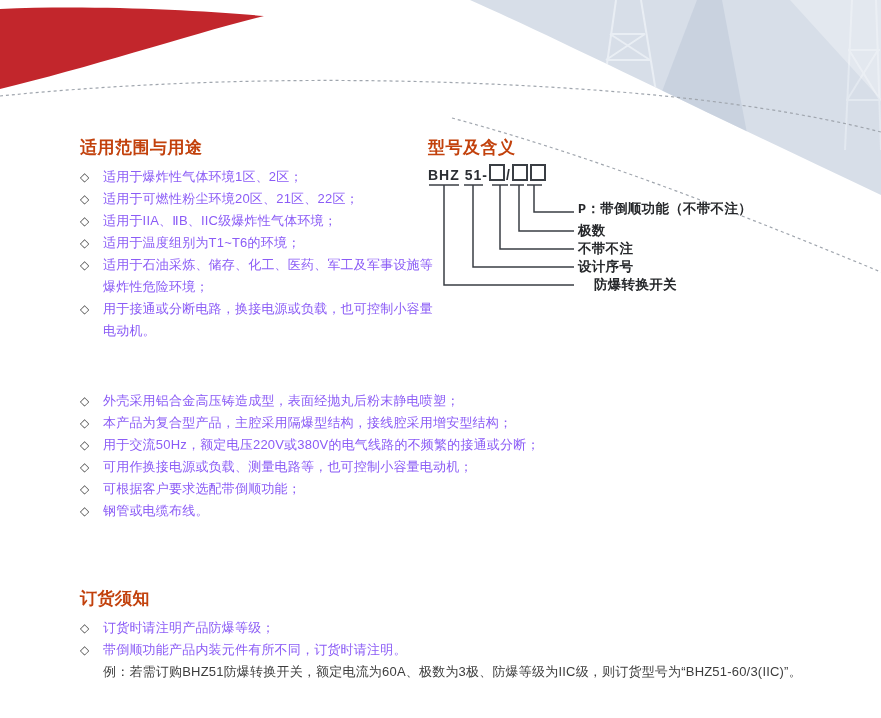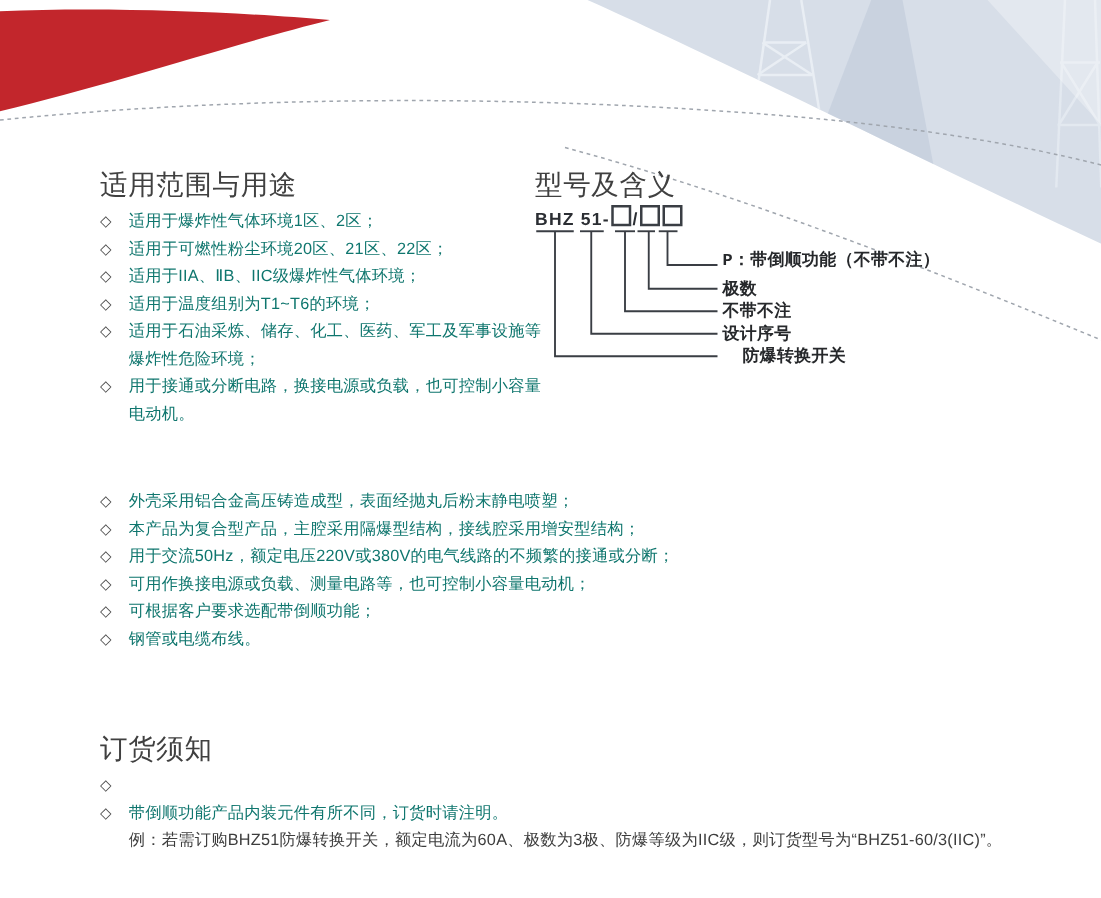--- a/index.html
+++ b/index.html
@@ -4,25 +4,25 @@
 <style>
   html,body{margin:0;padding:0;}
   body{font-family:"Liberation Sans","DejaVu Sans",sans-serif;background:#fff;}
   .page{position:relative;width:881px;height:718px;background:#ffffff;overflow:hidden;}
 
   
   .decor{position:absolute;left:0;top:0;width:881px;height:300px;pointer-events:none;}
 
   
   .section{position:absolute;}
-  .sec-title{font-size:22px;font-weight:normal;color:#404040;line-height:24px;letter-spacing:0.5px;}
+  .sec-title{font-size:17px;font-weight:bold;color:#c2410c;line-height:24px;letter-spacing:0.5px;}
   .bullets{margin-top:6px;}
   .brow{display:flex;align-items:flex-start;}
   .diamond{flex:none;width:23px;font-size:12px;color:#4a4a4a;line-height:22px;}
-  .btext{font-size:13px;color:#0f766e;line-height:22px;letter-spacing:0.2px;}
+  .btext{font-size:13px;color:#8b5cf6;line-height:22px;letter-spacing:0.2px;}
   .btext.narrow{width:330px;}
 
   
   .sec-scope{left:80px;top:136px;width:360px;}
   
   .sec-features{left:80px;top:384px;width:740px;}
   
   .sec-ordering{left:80px;top:587px;width:780px;}
   .example{padding-left:23px;font-size:13px;color:#3d3d3d;line-height:22px;letter-spacing:0.2px;}
 
@@ -167,20 +167,21 @@
         <span class="btext">钢管或电缆布线。</span>
       </div>
     </div>
   </div>
 
   <div class="section sec-ordering">
     <div class="sec-title">订货须知</div>
     <div class="bullets">
       <div class="brow">
         <span class="diamond">◇</span>
+        <span class="btext">订货时请注明产品防爆等级；</span>
       </div>
       <div class="brow">
         <span class="diamond">◇</span>
         <span class="btext">带倒顺功能产品内装元件有所不同，订货时请注明。</span>
       </div>
       <div class="example">例：若需订购BHZ51防爆转换开关，额定电流为60A、极数为3极、防爆等级为IIC级，则订货型号为“BHZ51-60/3(IIC)”。</div>
     </div>
   </div>
 
 </div>

